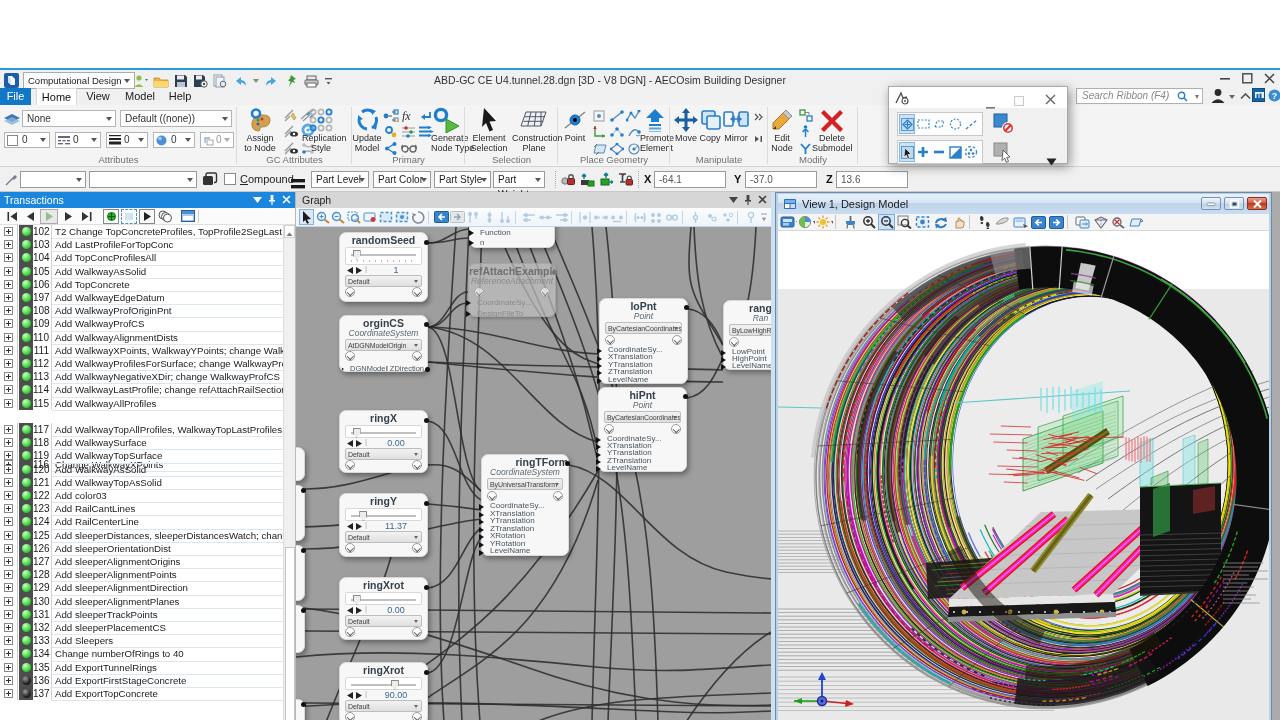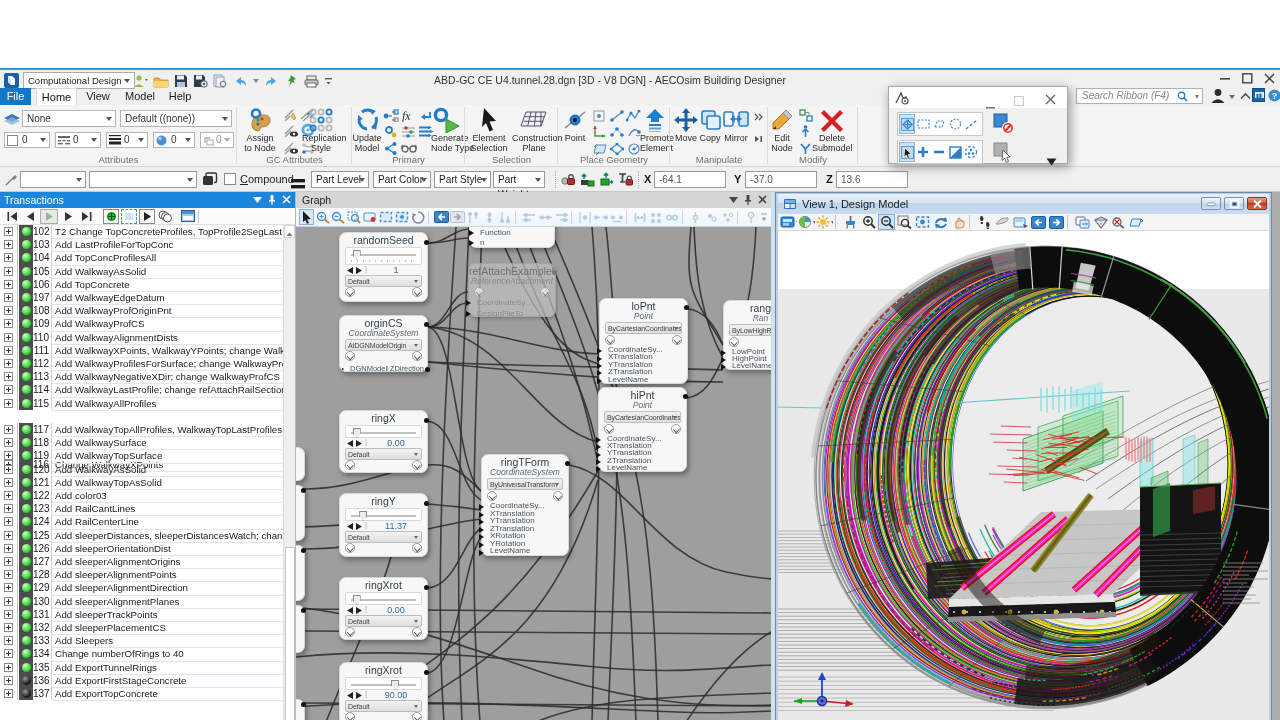--- a/index.html
+++ b/index.html
@@ -64,21 +64,21 @@
 .trow .cell-num { position:absolute; left:33px; top:0; width:19px; height:100%; text-align:right; font-size:10px; color:#1a1a1a; border-right:1px solid #d2d2d2; padding-right:2px; }
 .trow .cell-txt { position:absolute; left:52px; top:0; right:0; font-size:9.7px; color:#1a1a1a; padding-left:3px; white-space:nowrap; overflow:hidden; border-bottom:1px solid #dde6ef; }
 .tr-scroll { position:absolute; right:0; top:33px; width:12px; height:497px; background:#efefef; border-left:1px solid #dcdcdc; }
 
 #graph { position:absolute; left:296px; top:122px; width:475px; height:530px; background:#9e9e9e; overflow:hidden; }
 .g-toolbar { position:absolute; left:0; top:16px; width:100%; height:19px; background:linear-gradient(#fafcfe,#eef4fa); border-bottom:1px solid #c8d4e0; display:flex; align-items:center; padding-left:3px; gap:1px; }
 .g-toolbar .gi { width:16px; height:16px; display:flex; align-items:center; justify-content:center; }
 #g-canvas { position:absolute; left:0; top:35px; width:475px; height:495px; overflow:hidden; }
 #wires { position:absolute; left:0; top:0; }
 .gnode { position:absolute; background:#f7f7f7; border:1px solid #d8d8d8; border-radius:7px; box-shadow:2px 3px 5px rgba(0,0,0,.35); font-size:9px; color:#3c4a55; }
-.gnode .ntitle { text-align:center; font-weight:normal; font-size:10.5px; line-height:12px; margin-top:1px; white-space:nowrap; overflow:hidden; color:#35424d; }
+.gnode .ntitle { text-align:center; font-weight:bold; font-size:10.5px; line-height:12px; margin-top:1px; white-space:nowrap; overflow:hidden; color:#35424d; }
 .gnode .nsub { text-align:center; font-style:italic; font-size:8.5px; color:#5c6a74; margin-top:-1px; white-space:nowrap; }
 .gnode .ndd { position:relative; margin:1px 5px 0 5px; height:12px; background:linear-gradient(#f2f2f2,#dfdfdf); border:1px solid #bdbdbd; border-radius:2px; font-size:7px; line-height:11px; padding-left:2px; letter-spacing:-0.1px; color:#444; white-space:nowrap; overflow:hidden; }
 .gnode .ndd .car { position:absolute; right:3px; top:4px; border-left-width:2.5px; border-right-width:2.5px; border-top-width:3px; border-top-color:#666; }
 .gnode .chevrow { position:relative; height:11px; }
 .chev { position:absolute; top:0px; width:10px; height:10px; border:1px solid #9a9a9a; border-radius:50%; background:#fdfdfd; }
 .chev:before { content:""; position:absolute; left:2px; top:2px; width:3.5px; height:3.5px; border-right:1.5px solid #555; border-bottom:1.5px solid #555; transform:rotate(45deg); }
 .nprop { position:relative; font-size:8px; color:#47555f; height:10.5px; line-height:10.5px; padding-left:8px; white-space:nowrap; }
 .nprop:before { content:""; position:absolute; left:-3px; top:2.2px; width:0; height:0; border-top:3px solid transparent; border-bottom:3px solid transparent; border-left:5px solid #111; }
 .outdot { position:absolute; width:5px; height:5px; background:#111; border-radius:50%; }
 
@@ -1516,21 +1516,21 @@
                 <span class="chev" style="right:5px;top:1px"></span>
               </div>
               <div class="nprop" style="height:7.2px;line-height:7.2px;">CoordinateSy...</div>
               <div class="nprop" style="height:7.2px;line-height:7.2px;">XTranslation</div>
               <div class="nprop" style="height:7.2px;line-height:7.2px;">YTranslation</div>
               <div class="nprop" style="height:7.2px;line-height:7.2px;">ZTranslation</div>
               <div class="nprop" style="height:7.2px;line-height:7.2px;">LevelName</div>
               <span class="outdot" style="right:-2px;top:6px;"></span>
             </div>
             <div class="gnode" style="left: 185px; top: 227px; width: 88px; height: 102px;">
-              <div class="ntitle" style="font-size:10.5px;margin-top:1px;">ringTForm</div>
+              <div class="ntitle" style="font-size:10.5px;margin-top:1px;text-align:right;">ringTForm</div>
               <div class="nsub">CoordinateSystem</div>
               <div class="ndd">ByUniversalTransform<span class="car"></span></div>
               <div class="chevrow" style="height:12px">
                 <span class="chev" style="left:5px;top:1px"></span>
                 <span class="chev" style="right:5px;top:1px"></span>
               </div>
               <div class="nprop" style="height:7.571428571428571px;line-height:7.571428571428571px;">CoordinateSy...</div>
               <div class="nprop" style="height:7.571428571428571px;line-height:7.571428571428571px;">XTranslation</div>
               <div class="nprop" style="height:7.571428571428571px;line-height:7.571428571428571px;">YTranslation</div>
               <div class="nprop" style="height:7.571428571428571px;line-height:7.571428571428571px;">ZTranslation</div>

